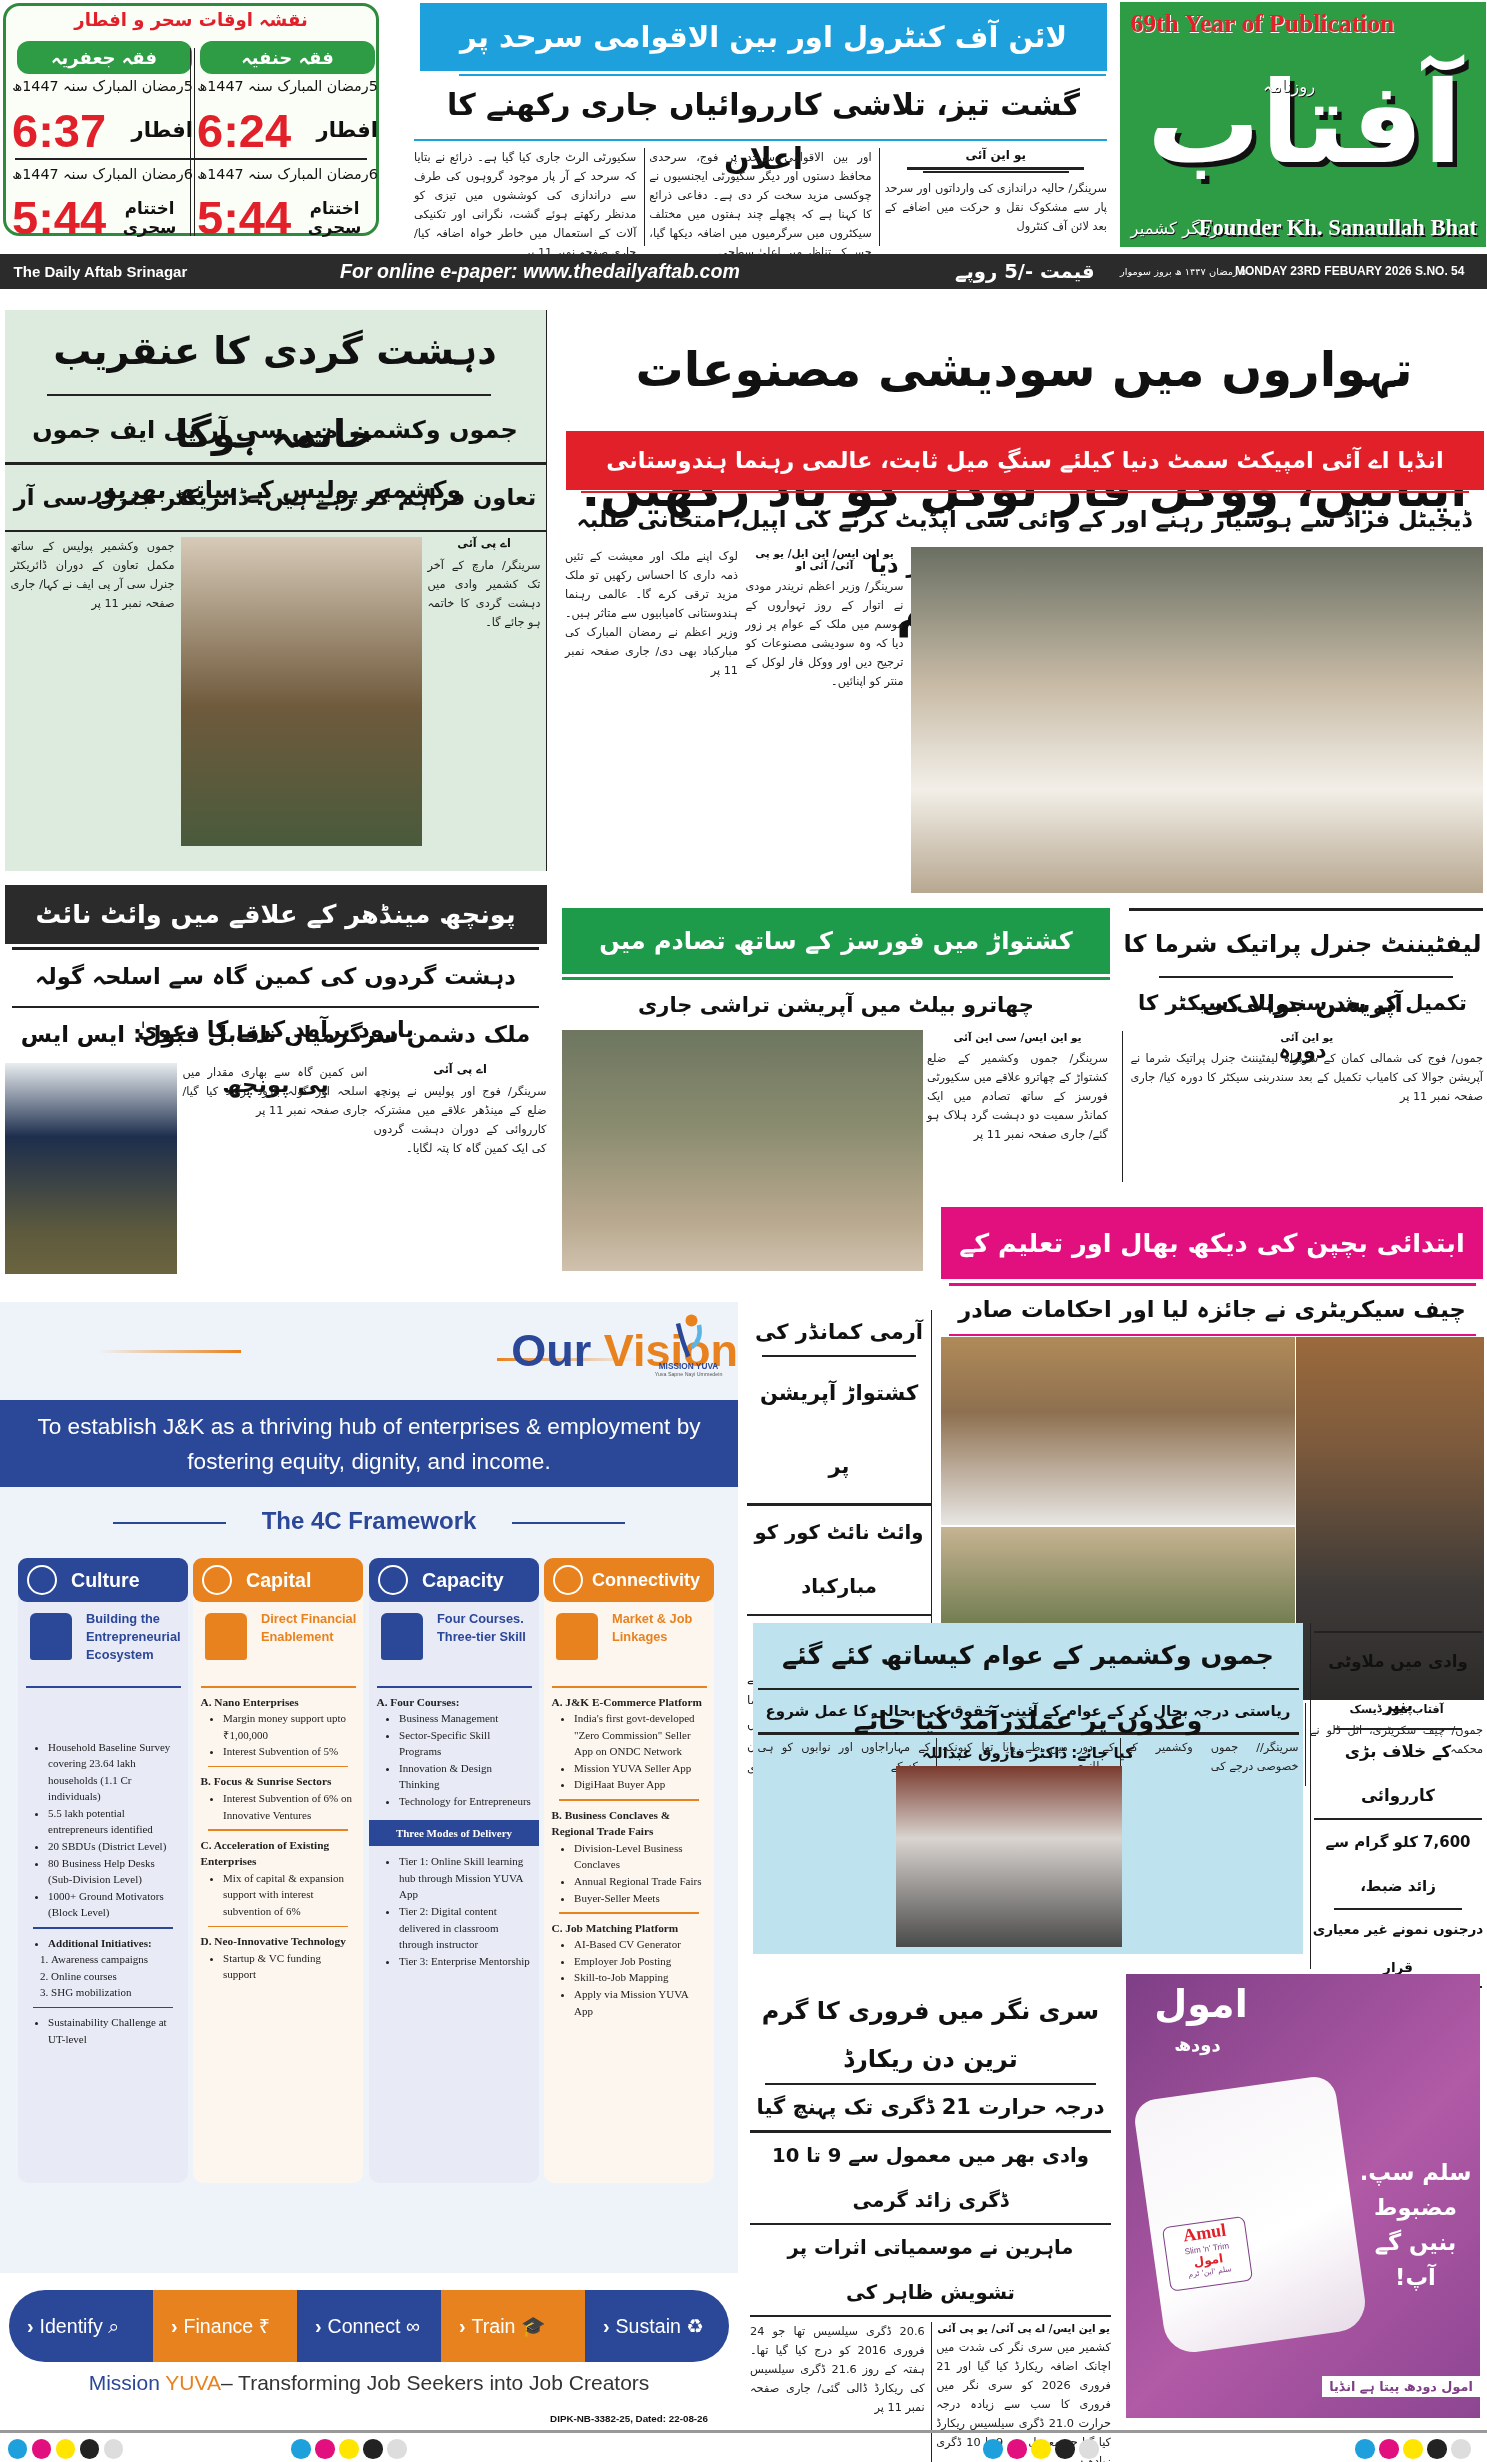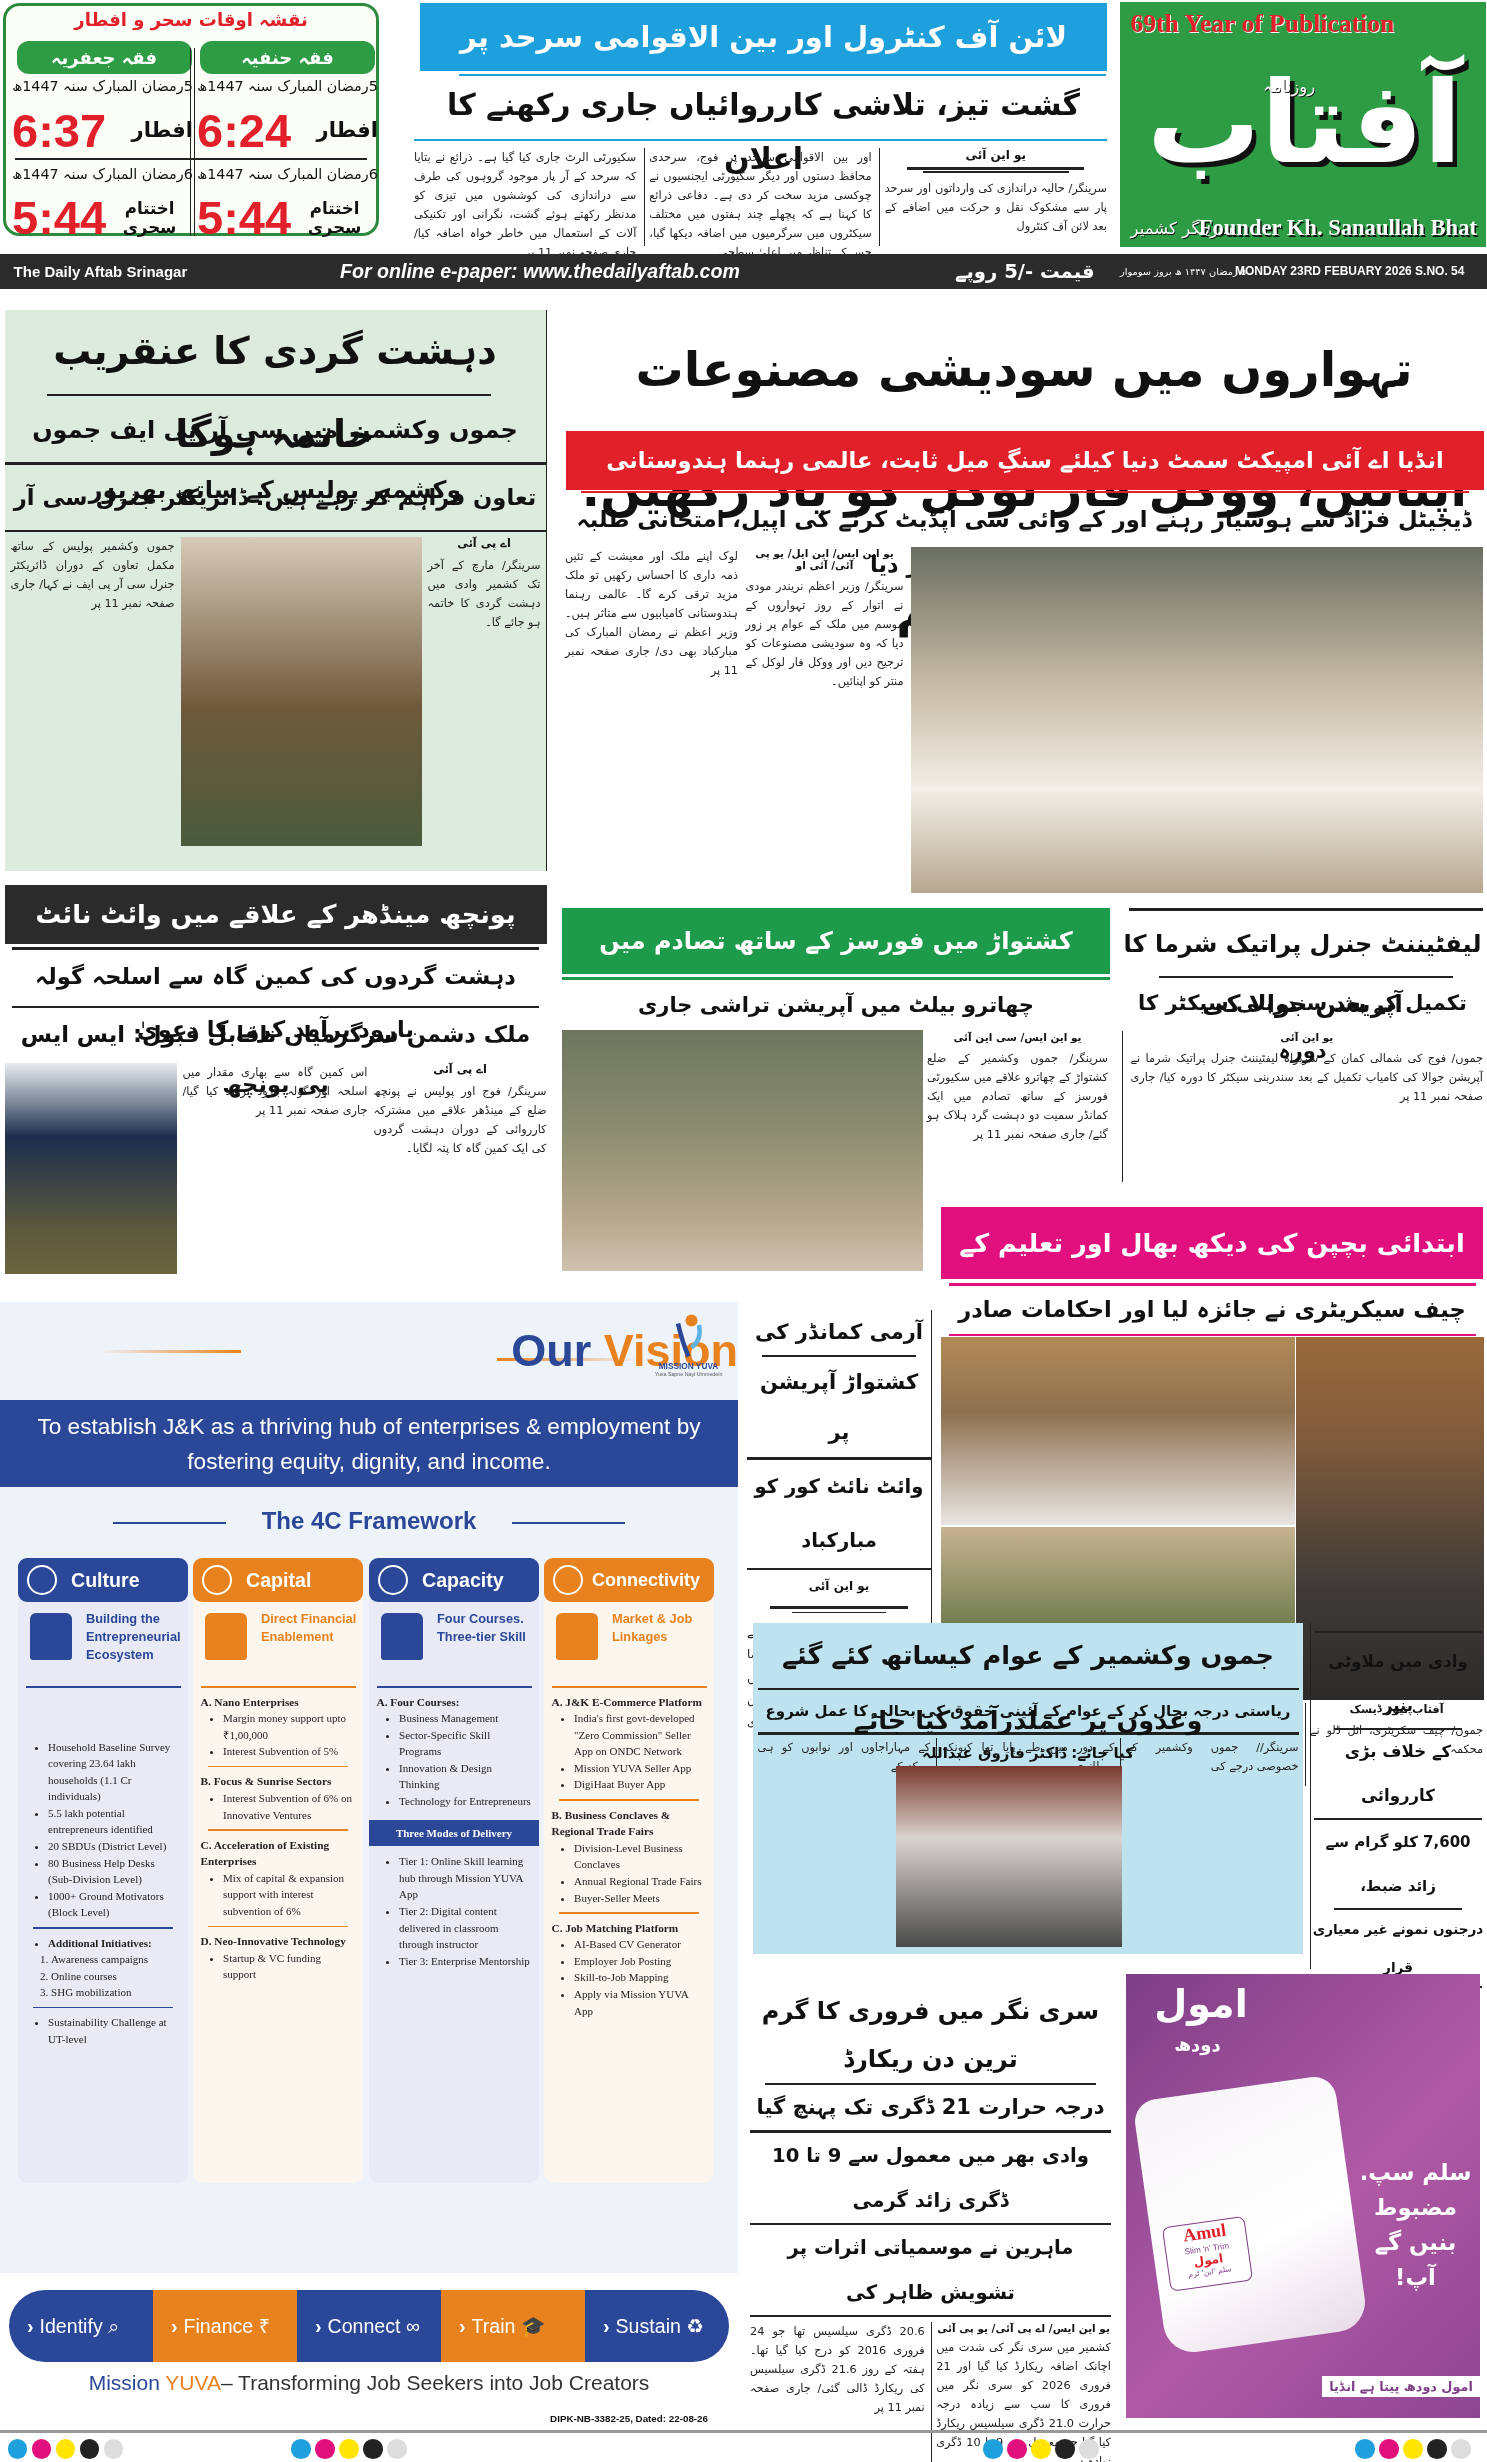--- a/index.html
+++ b/index.html
@@ -208,21 +208,21 @@
     <div class="urdu hl" style="font-size:11.3px">آفتاب نیوز ڈیسک</div>
     <div class="body-text" style="margin-top:4.5px">جموں/ چیف سکریٹری، اٹل ڈلو نے محکمہ</div>
   </div>
   <div class="body-text" style="flex:1;border-left:1.5px solid #222;padding-left:4.5px">سماجی بہبود کی جانب سے ابتدائی بچپن کی دیکھ بھال اور تعلیم (ECCE) کے لیے تجویز کردہ مداخلتوں کا جائزہ لینے کے لیے</div>
   <div class="body-text" style="flex:1">تمام اسٹیک ہولڈرز کی ایک میٹنگ کی۔ اس میٹنگ میں بات کرتے ہوئے انہوں نے پورے جموں وکشمیر/ جاری صفحہ نمبر 11 پر</div>
 </div>
 
 <div class="abs" style="left:747px;top:1310px;width:185px;height:482px;border-right:1.5px solid #222">
   <div class="urdu hl" style="font-size:21px;line-height:45px">آرمی کمانڈر کی</div>
   <div style="height:2.3px;background:#222;margin:0 15px"></div>
-  <div class="urdu hl" style="font-size:21px;line-height:50px">کشتواڑ آپریشن پر</div>
+  <div class="urdu hl" style="font-size:21px;line-height:73px">کشتواڑ آپریشن پر</div>
   <div style="height:2.3px;background:#222"></div>
   <div class="urdu hl" style="font-size:19.6px;line-height:54px">وائٹ نائٹ کور کو مبارکباد</div>
   <div style="height:2.3px;background:#222"></div>
   <div class="urdu hl" style="font-size:12px;line-height:33px">یو این آئی</div>
   <div style="height:3px;background:#222;margin:3px 22.6px"></div>
     <div style="height:1.5px;background:#222;margin:1.5px 45px 7.5px"></div>
   <div class="body-text" style="font-size:12px;line-height:22.6px">سرینگر/ فوج کی شمالی کمان کے سربراہ لیفٹیننٹ جنرل پراتیک شرما نے کشتواڑ کے دشوار گزار علاقے میں جاری آپریشن تراشی-اول کے دوران دو دہشت گردوں کو ہلاک/ جاری صفحہ نمبر 11 پر</div>
 </div>
 
 <div class="abs box-sky" style="left:753px;top:1623px;width:550px;height:331px">

